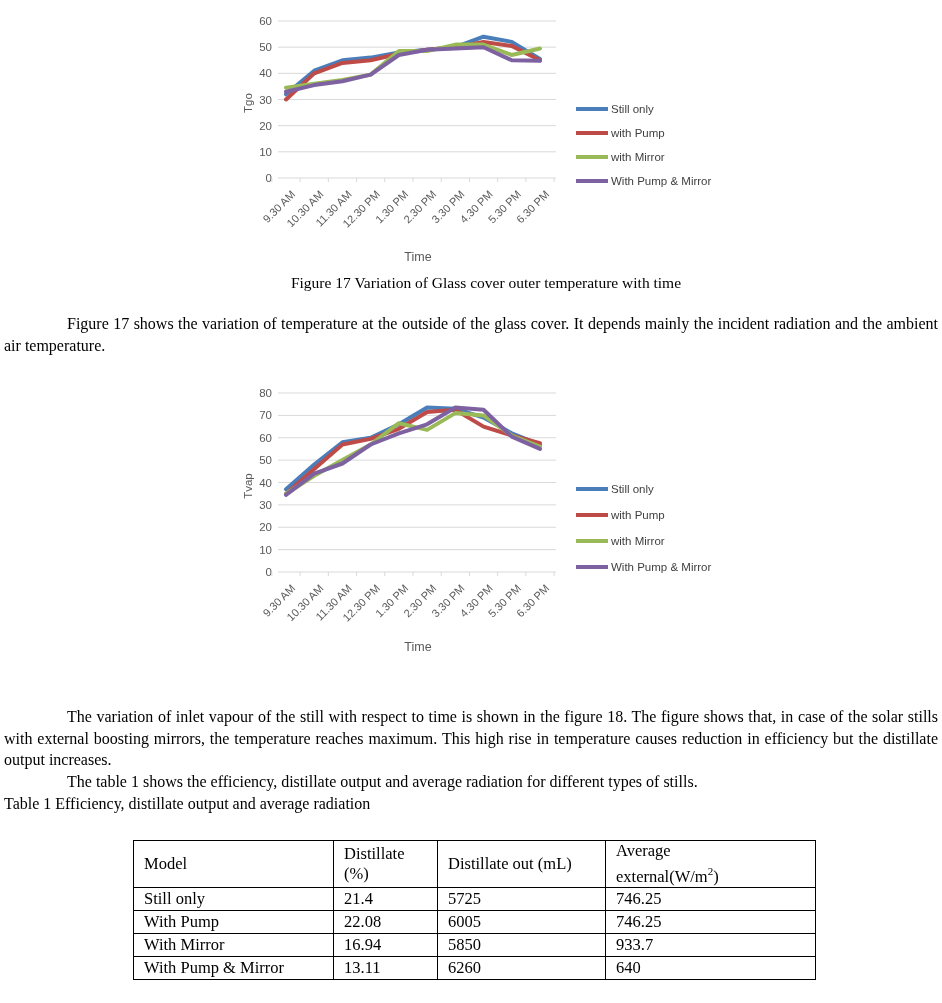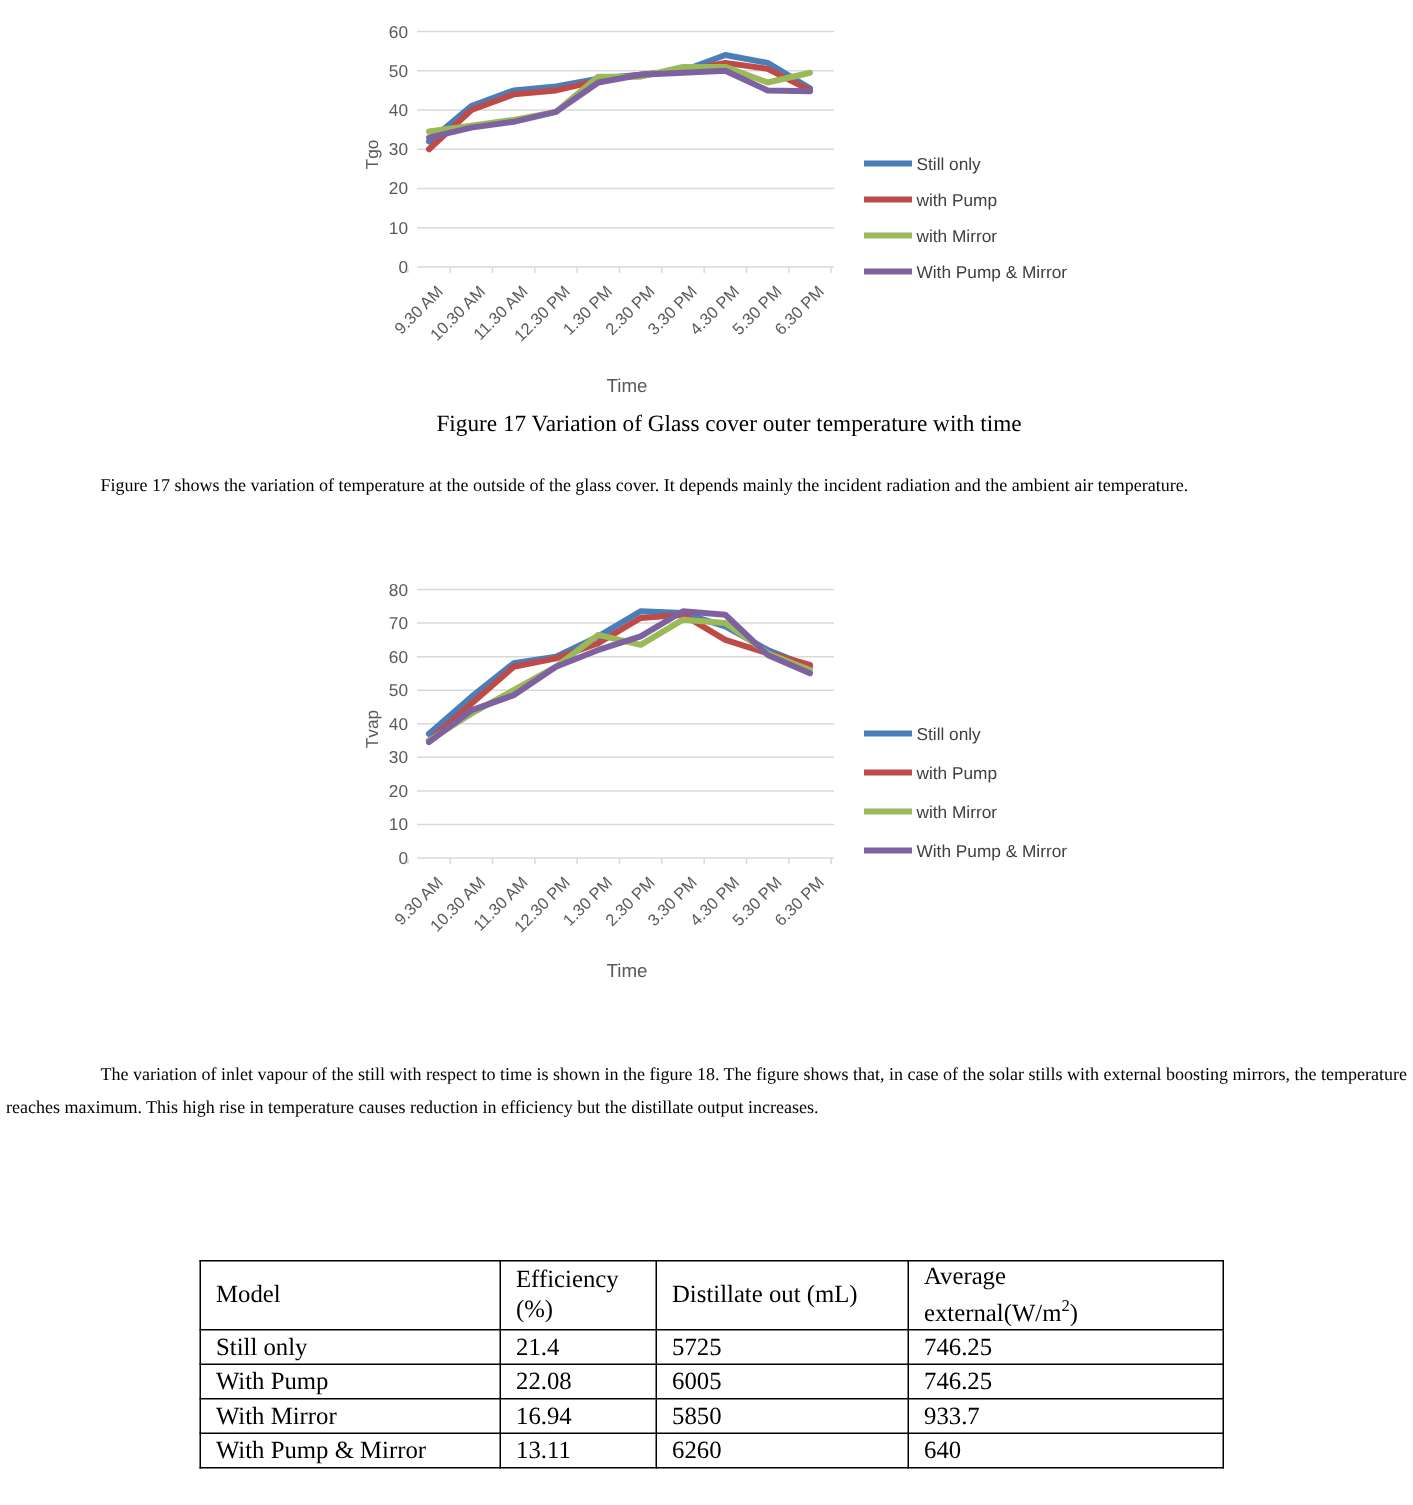--- a/index.html
+++ b/index.html
@@ -1,20 +1,20 @@
 <!DOCTYPE html>
 <html><head>
 <meta charset="utf-8">
 <style>
   html,body{margin:0;padding:0;background:#fff;}
   #page{position:relative;width:942px;height:1003px;background:#ffffff;overflow:hidden;
         font-family:"Liberation Serif","DejaVu Serif",serif;color:#000;}
   .chart{position:absolute;width:590px;}
   .caption{position:absolute;left:0;width:942px;text-align:center;font-size:15.5px;padding-left:15px;}
-  .para{position:absolute;left:4px;width:934px;font-size:12px;line-height:21.7px;text-align:justify;font-family:Liberation Serif, serif;}
+  .para{position:absolute;left:4px;width:934px;font-size:16px;line-height:21.7px;text-align:justify;font-family:Liberation Serif, serif;}
   .para p{margin:0;}
   .indent{text-indent:63px;}
   #table-wrap{position:absolute;left:133px;top:840px;border-radius:21px;}
   table{border-collapse:collapse;table-layout:fixed;width:682px;font-size:16.5px;
         font-family:"Liberation Serif","DejaVu Serif",serif;}
   th,td{border:1.5px solid #000;text-align:left;font-weight:normal;vertical-align:middle;
         padding:0 4px 0 10px;overflow:hidden;white-space:nowrap;}
   th{height:44px;line-height:20px;}
   td{height:22px;}
   col.c1{width:200px;} col.c2{width:104px;} col.c3{width:168px;} col.c4{width:210px;}
@@ -135,35 +135,37 @@
         <text x="383" y="136" fill="#3f3f3f" font-size="11.5" font-family="Liberation Sans, DejaVu Sans, sans-serif">with Pump</text>
         <line x1="348" y1="158" x2="380" y2="158" stroke="#9aba58" stroke-width="4"></line>
         <text x="383" y="162" fill="#3f3f3f" font-size="11.5" font-family="Liberation Sans, DejaVu Sans, sans-serif">with Mirror</text>
         <line x1="348" y1="184" x2="380" y2="184" stroke="#7e61a1" stroke-width="4"></line>
         <text x="383" y="188" fill="#3f3f3f" font-size="11.5" font-family="Liberation Sans, DejaVu Sans, sans-serif">With Pump &amp; Mirror</text>
       </svg></div>
 
 
   <div id="flow2" class="para" style="top:706px;">
     <p class="indent">The variation of inlet vapour of the still with respect to time is shown in the figure 18. The figure shows that, in case of the solar stills with external boosting mirrors, the temperature reaches maximum. This high rise in temperature causes reduction in efficiency but the distillate output increases.</p>
+    <p class="indent">The table 1 shows the efficiency, distillate output and average radiation for different types of stills.</p>
+    <p>Table 1 Efficiency, distillate output and average radiation</p>
   </div>
 
   <div id="table-wrap">
     <table>
       <colgroup>
           <col class="c1">
           <col class="c2">
           <col class="c3">
           <col class="c4">
         </colgroup>
       <thead>
         <tr>
           <th>Model</th>
           <th>
-            <div>Efficiency</div>
+            <div>Distillate</div>
             <div>(%)</div>
           </th>
           <th>Distillate out (mL)</th>
           <th>
             <div>Average</div>
             <div><span>external(W/m</span><sup>2</sup><span>)</span></div>
           </th>
         </tr>
       </thead>
       <tbody id="table-body">

